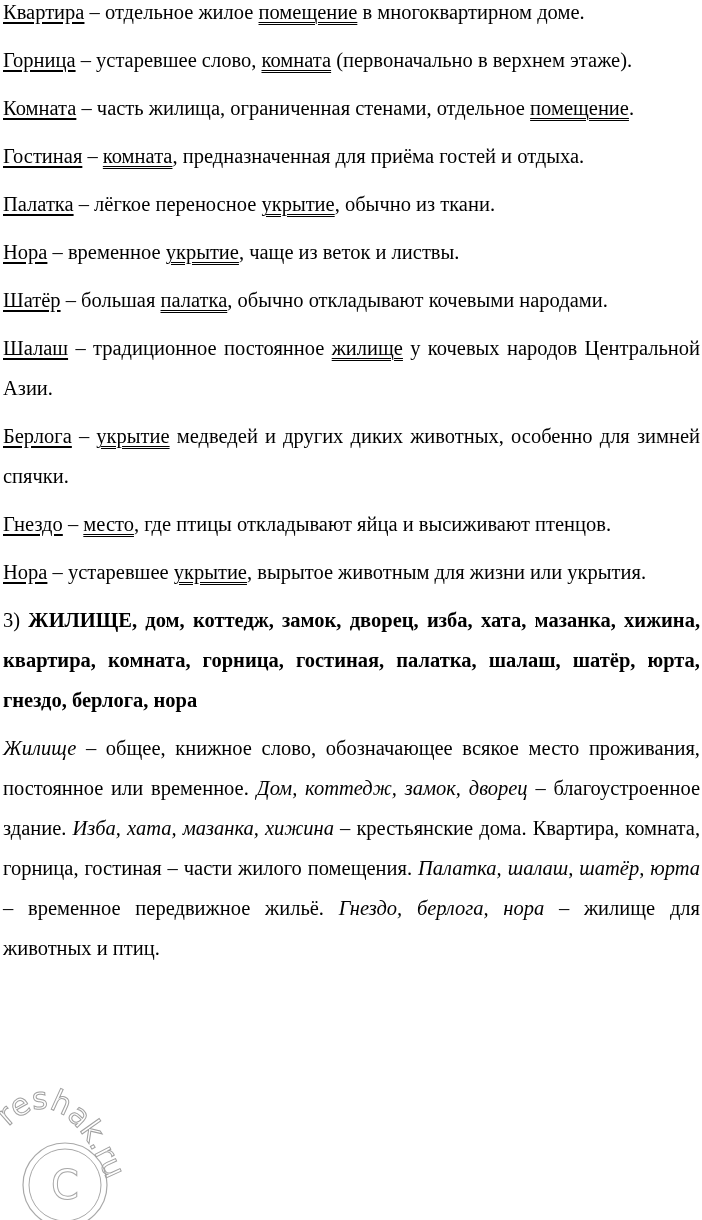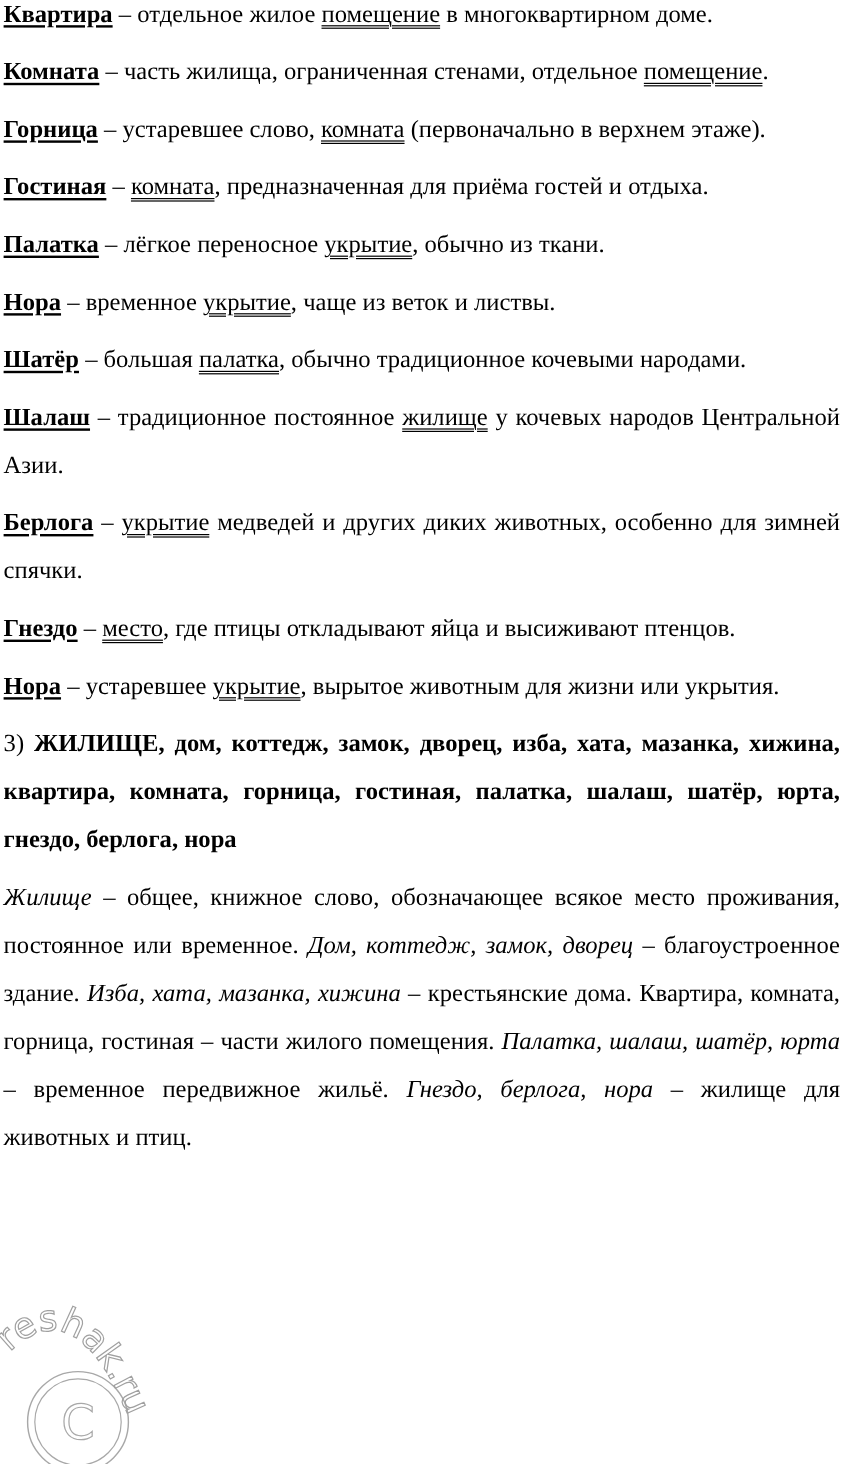--- a/index.html
+++ b/index.html
@@ -22,21 +22,21 @@
       top: -8px;
       width: 697px;
     }
     p {
       margin: 0 0 8px 0;
       line-height: 40px;
       text-align: justify;
       text-align-last: left;
     }
     .term {
-      font-weight: bold;
+      font-weight: normal;
       text-decoration: underline;
       text-decoration-thickness: 1.5px;
       text-underline-offset: 3px;
       margin-top: 36px;
     }
     .ref {
       text-decoration: underline double;
       text-decoration-thickness: 1px;
       text-underline-offset: 3px;
     }
@@ -51,31 +51,31 @@
       pointer-events: none;
     }
   </style>
 </head>
 <body>
 
 <div class="doc">
 
   <p><span class="term">Квартира</span><span> – отдельное жилое </span><span class="ref">помещение</span><span> в многоквартирном доме.</span></p>
 
+  <p><span class="term">Горница</span><span> – устаревшее слово, </span><span class="ref">комната</span><span> (первоначально в верхнем этаже).</span></p>
+
   <p><span class="term">Комната</span><span> – часть жилища, ограниченная стенами, отдельное </span><span class="ref">помещение</span><span>.</span></p>
-
-  <p><span class="term">Горница</span><span> – устаревшее слово, </span><span class="ref">комната</span><span> (первоначально в верхнем этаже).</span></p>
 
   <p><span class="term">Гостиная</span><span> – </span><span class="ref">комната</span><span>, предназначенная для приёма гостей и отдыха.</span></p>
 
   <p><span class="term">Палатка</span><span> – лёгкое переносное </span><span class="ref">укрытие</span><span>, обычно из ткани.</span></p>
 
   <p><span class="term">Нора</span><span> – временное </span><span class="ref">укрытие</span><span>, чаще из веток и листвы.</span></p>
 
-  <p><span class="term">Шатёр</span><span> – большая </span><span class="ref">палатка</span><span>, обычно традиционное кочевыми народами.</span></p>
+  <p><span class="term">Шатёр</span><span> – большая </span><span class="ref">палатка</span><span>, обычно откладывают кочевыми народами.</span></p>
 
   <p><span class="term">Шалаш</span><span> – традиционное постоянное </span><span class="ref">жилище</span><span> у кочевых народов Центральной Азии.</span></p>
 
   <p><span class="term">Берлога</span><span> – </span><span class="ref">укрытие</span><span> медведей и других диких животных, особенно для зимней спячки.</span></p>
 
   <p><span class="term">Гнездо</span><span> – </span><span class="ref">место</span><span>, где птицы откладывают яйца и высиживают птенцов.</span></p>
 
   <p><span class="term">Нора</span><span> – устаревшее </span><span class="ref">укрытие</span><span>, вырытое животным для жизни или укрытия.</span></p>
 
   <p><span>3) </span><span class="bold">ЖИЛИЩЕ, дом, коттедж, замок, дворец, изба, хата, мазанка, хижина, квартира, комната, горница, гостиная, палатка, шалаш, шатёр, юрта, гнездо, берлога, нора</span></p>

